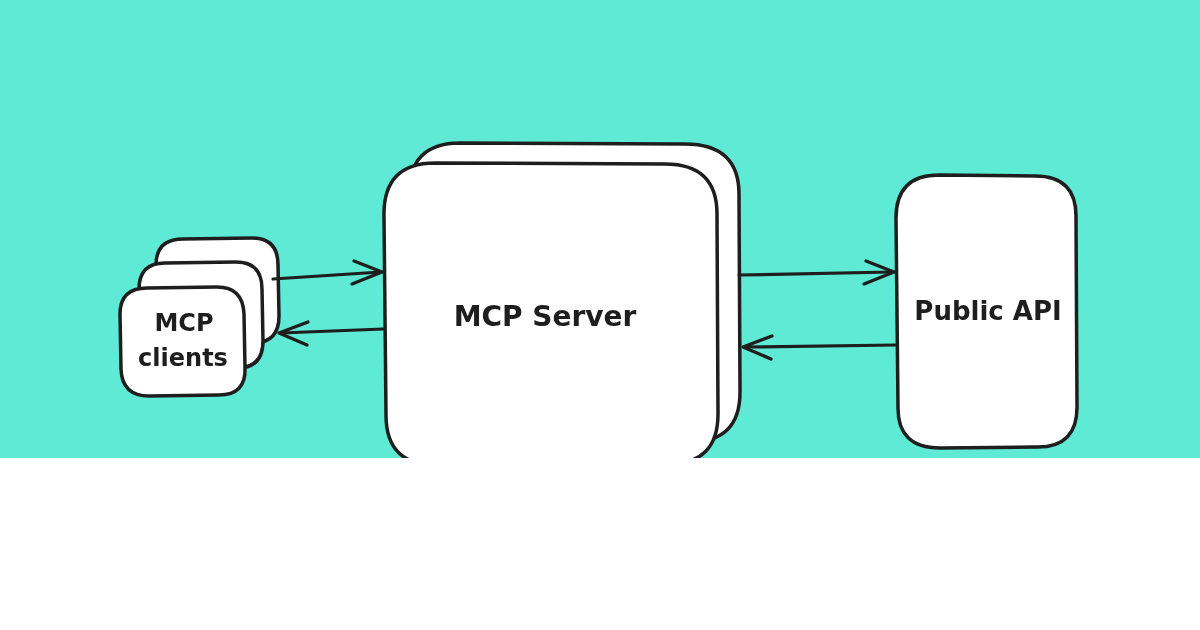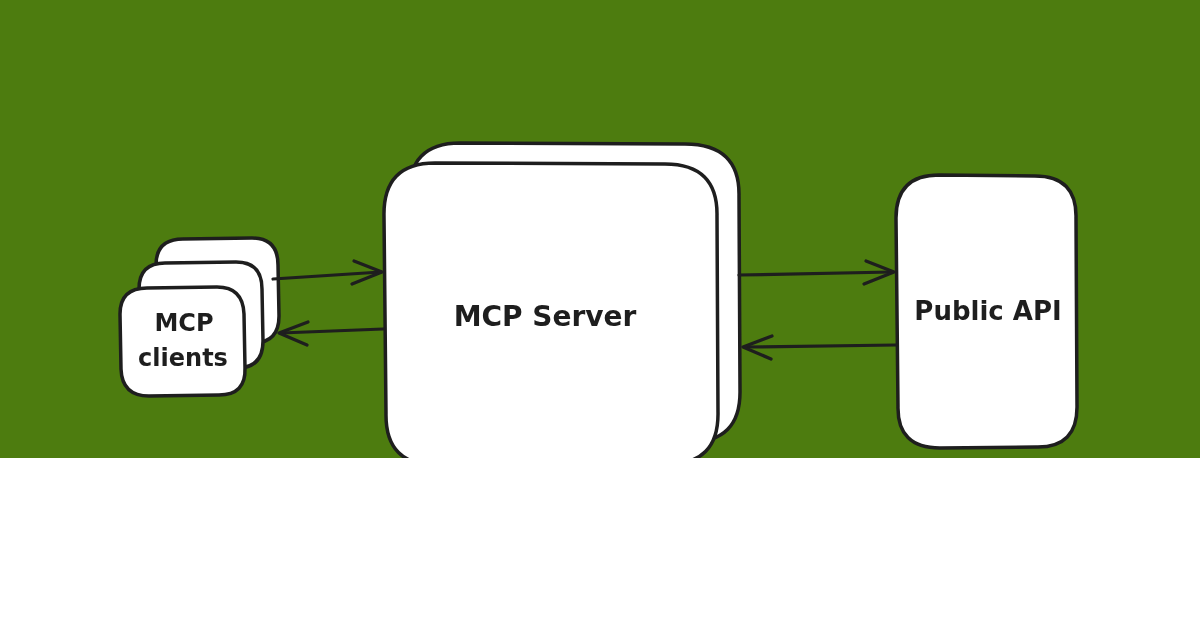--- a/index.html
+++ b/index.html
@@ -4,21 +4,21 @@
 <style>
   html, body {
     margin: 0;
     padding: 0;
     background: #ffffff;
   }
   .canvas {
     position: relative;
     width: 1200px;
     height: 458px;
-    background: #4d7c0f;
+    background: #5eead4;
     overflow: hidden;
     font-family: "DejaVu Sans", sans-serif;
   }
   svg { display: block; }
   .shape {
     fill: #ffffff;
     stroke: #1e1e1e;
     stroke-width: 3.5;
     stroke-linecap: round;
     stroke-linejoin: round;

